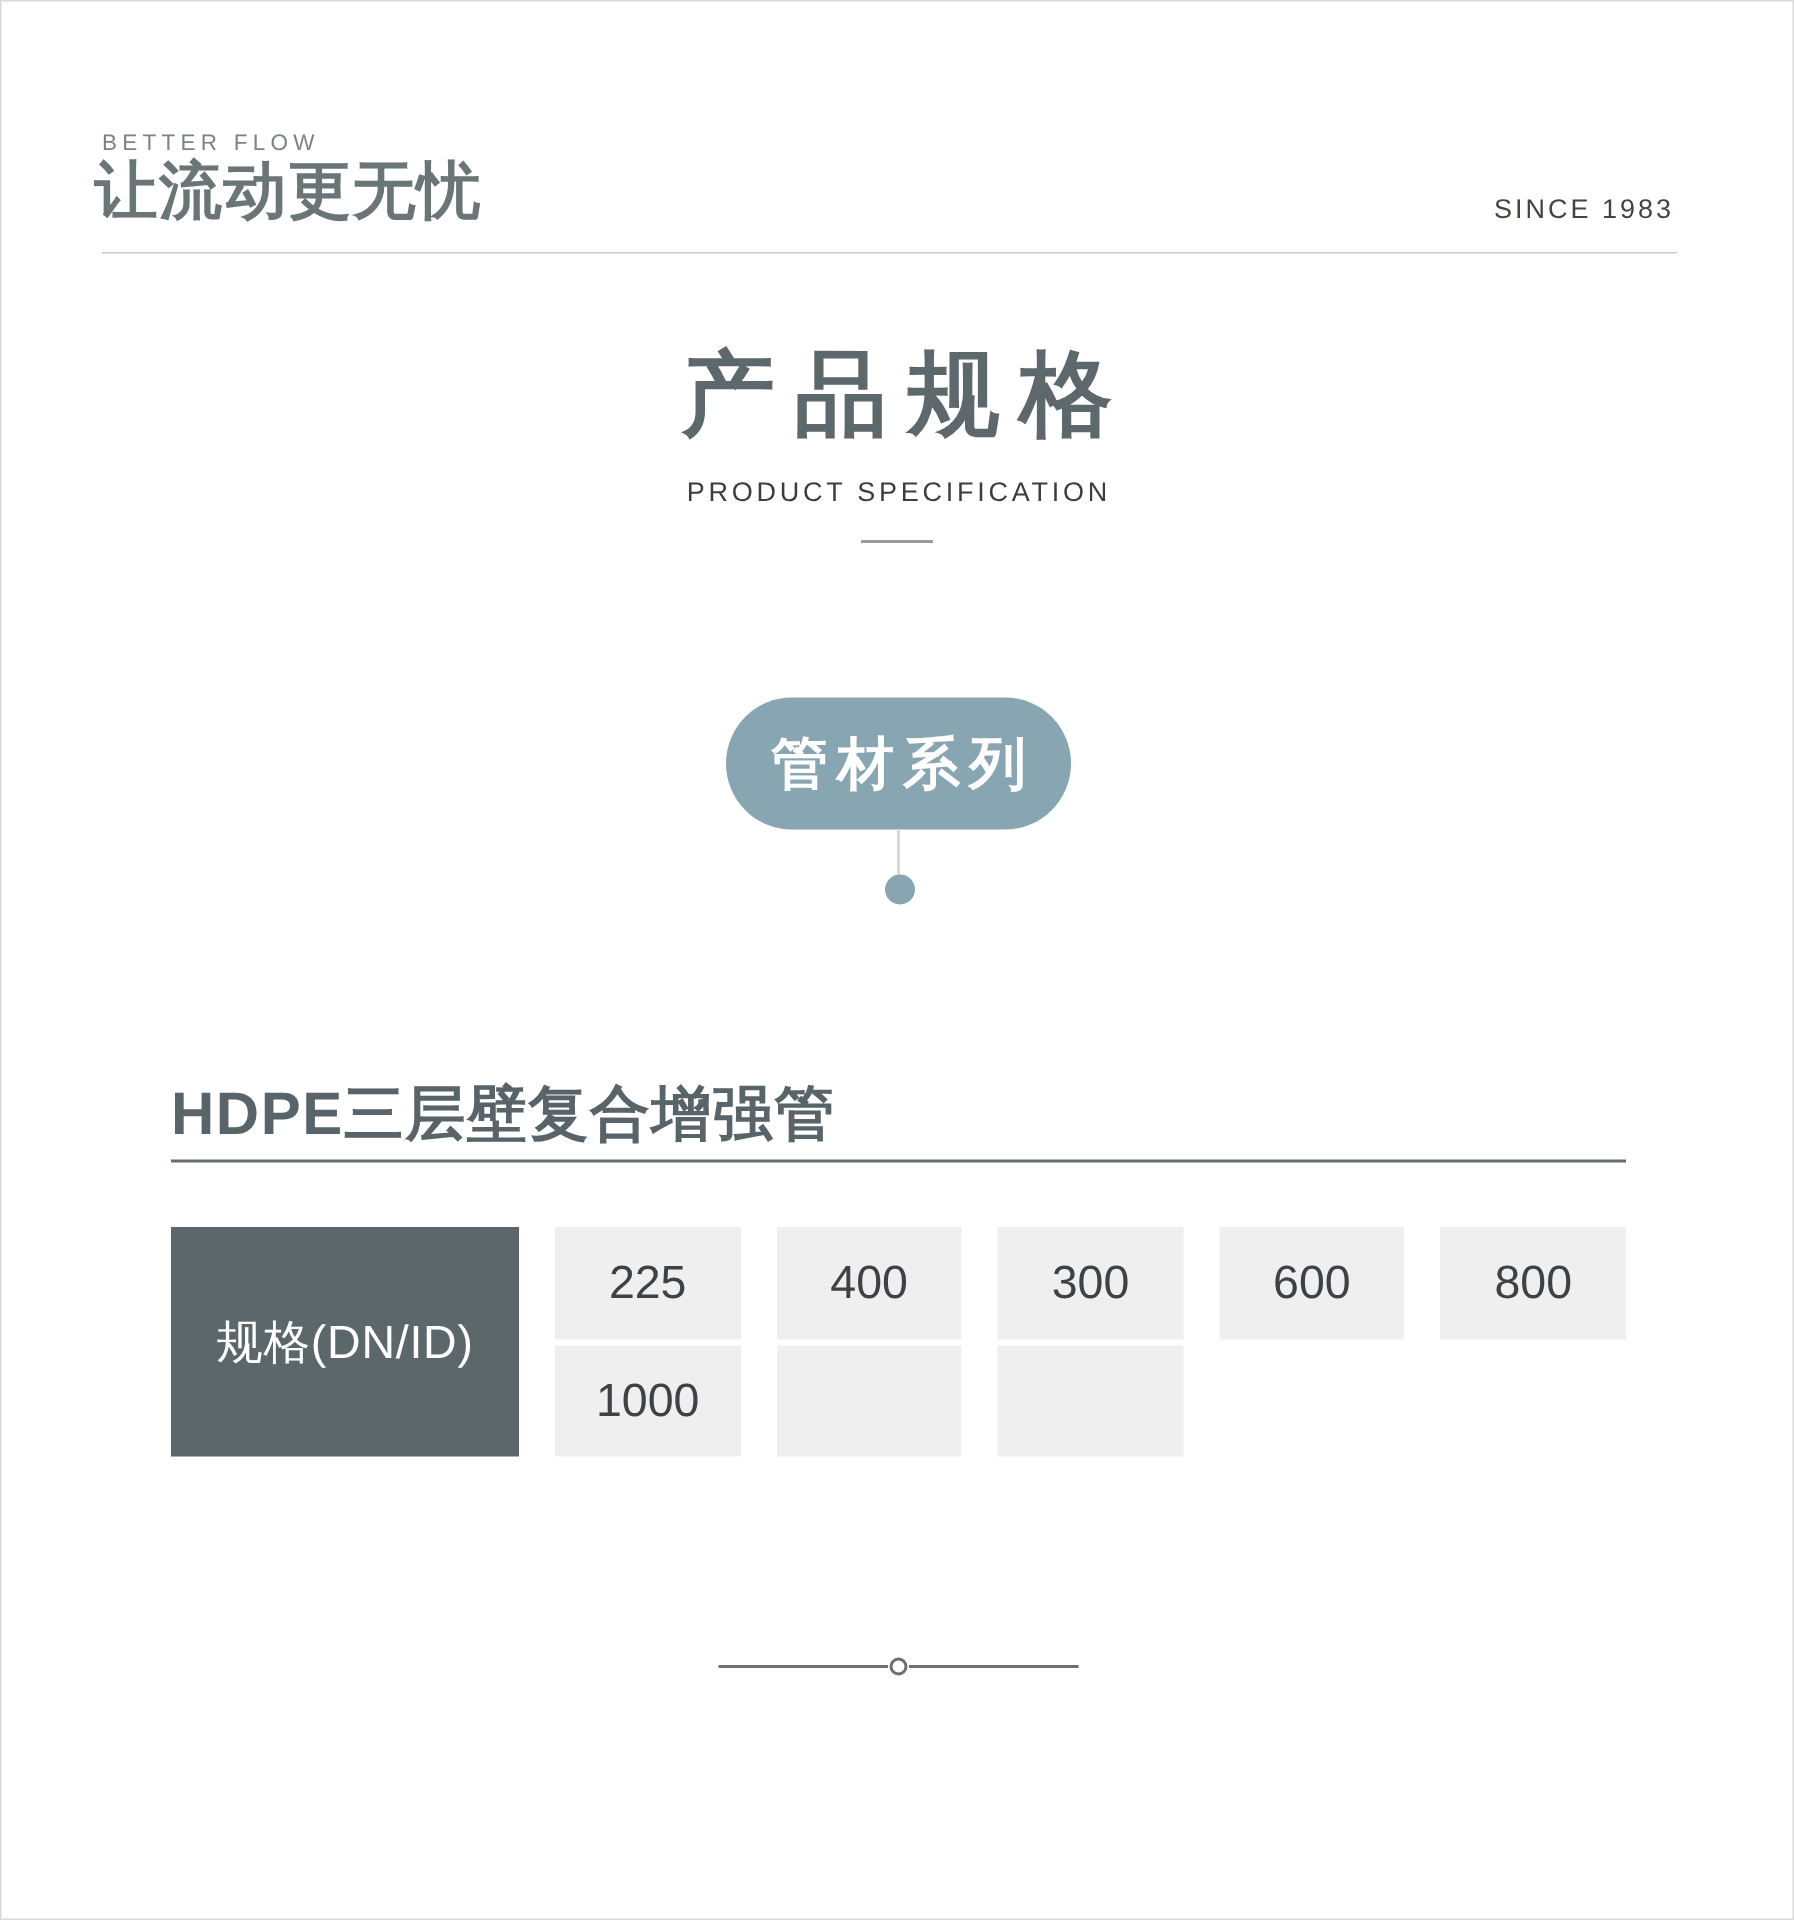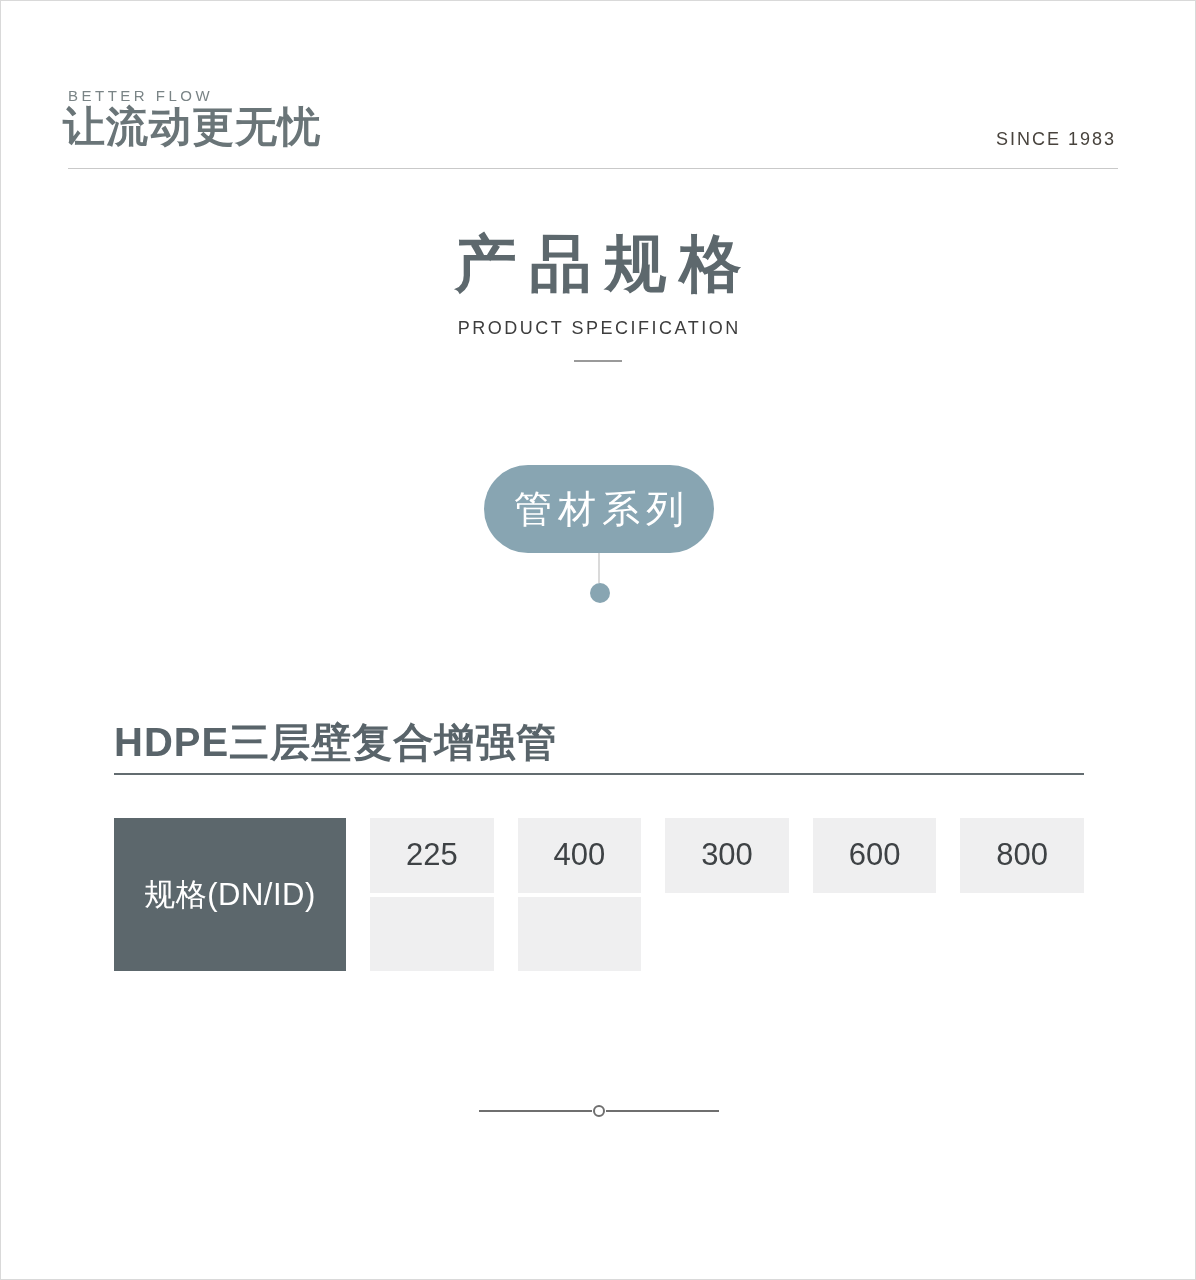--- a/index.html
+++ b/index.html
@@ -53,21 +53,21 @@
   .mini-rule{
     position:absolute;left:50%;top:359px;transform:translateX(-50%);
     width:48px;height:2px;background:#9a9a9a;
   }
 
   
   .badge{
     position:absolute;left:483px;top:464px;width:230px;height:88px;
     border-radius:44px;background:var(--accent);
     display:flex;align-items:center;justify-content:center;
-    color:#ffffff;font-size:38px;font-weight:400;letter-spacing:6px;text-indent:6px;
+    color:#ffffff;font-size:38px;font-weight:700;letter-spacing:6px;text-indent:6px;
   }
   .badge-stem{
     position:absolute;left:597px;top:552px;width:2px;height:30px;background:#dadada;
   }
   .badge-dot{
     position:absolute;left:589px;top:582px;width:20px;height:20px;
     border-radius:50%;background:var(--accent);
   }
 
   
@@ -129,20 +129,21 @@
   <div class="product-title">HDPE三层壁复合增强管</div>
   <div class="product-rule"></div>
 
   <div class="spec-table">
     <div class="th">规格(DN/ID)</div>
     <div class="td">225</div>
     <div class="td">400</div>
     <div class="td">300</div>
     <div class="td">600</div>
     <div class="td">800</div>
+    <div class="td">1000</div>
     <div class="td"></div>
     <div class="td"></div>
   </div>
 
   <div class="bottom-divider">
     <span class="bd-line"></span>
     <span class="bd-circle"></span>
     <span class="bd-line"></span>
   </div>
 

